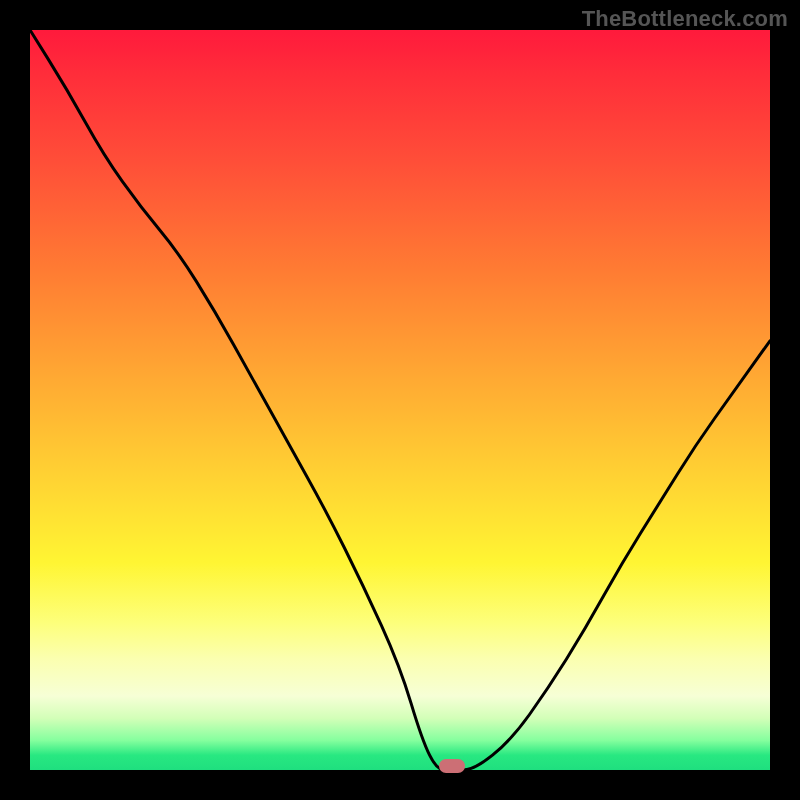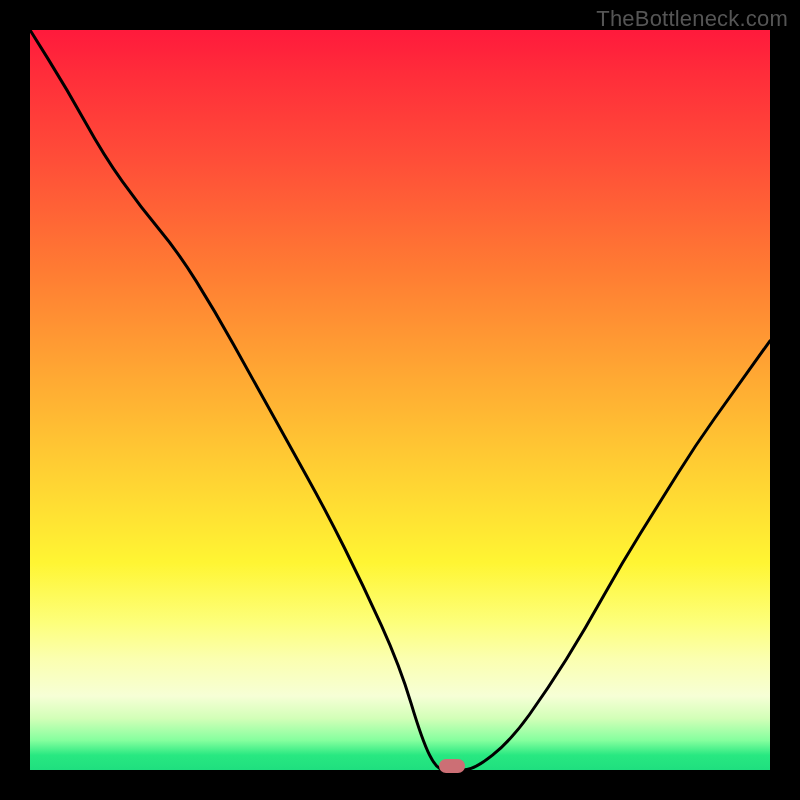--- a/index.html
+++ b/index.html
@@ -41,21 +41,21 @@
       #28e881 98%,
       #1fdf7f 100%
     );
   }
   .watermark {
     position: absolute;
     top: 6px;
     right: 12px;
     color: #555;
     font-size: 22px;
-    font-weight: 400;
+    font-weight: 700;
     letter-spacing: 0.2px;
     user-select: none;
   }
   svg.curve {
     position: absolute;
     left: 0;
     top: 0;
     width: 740px;
     height: 740px;
   }

